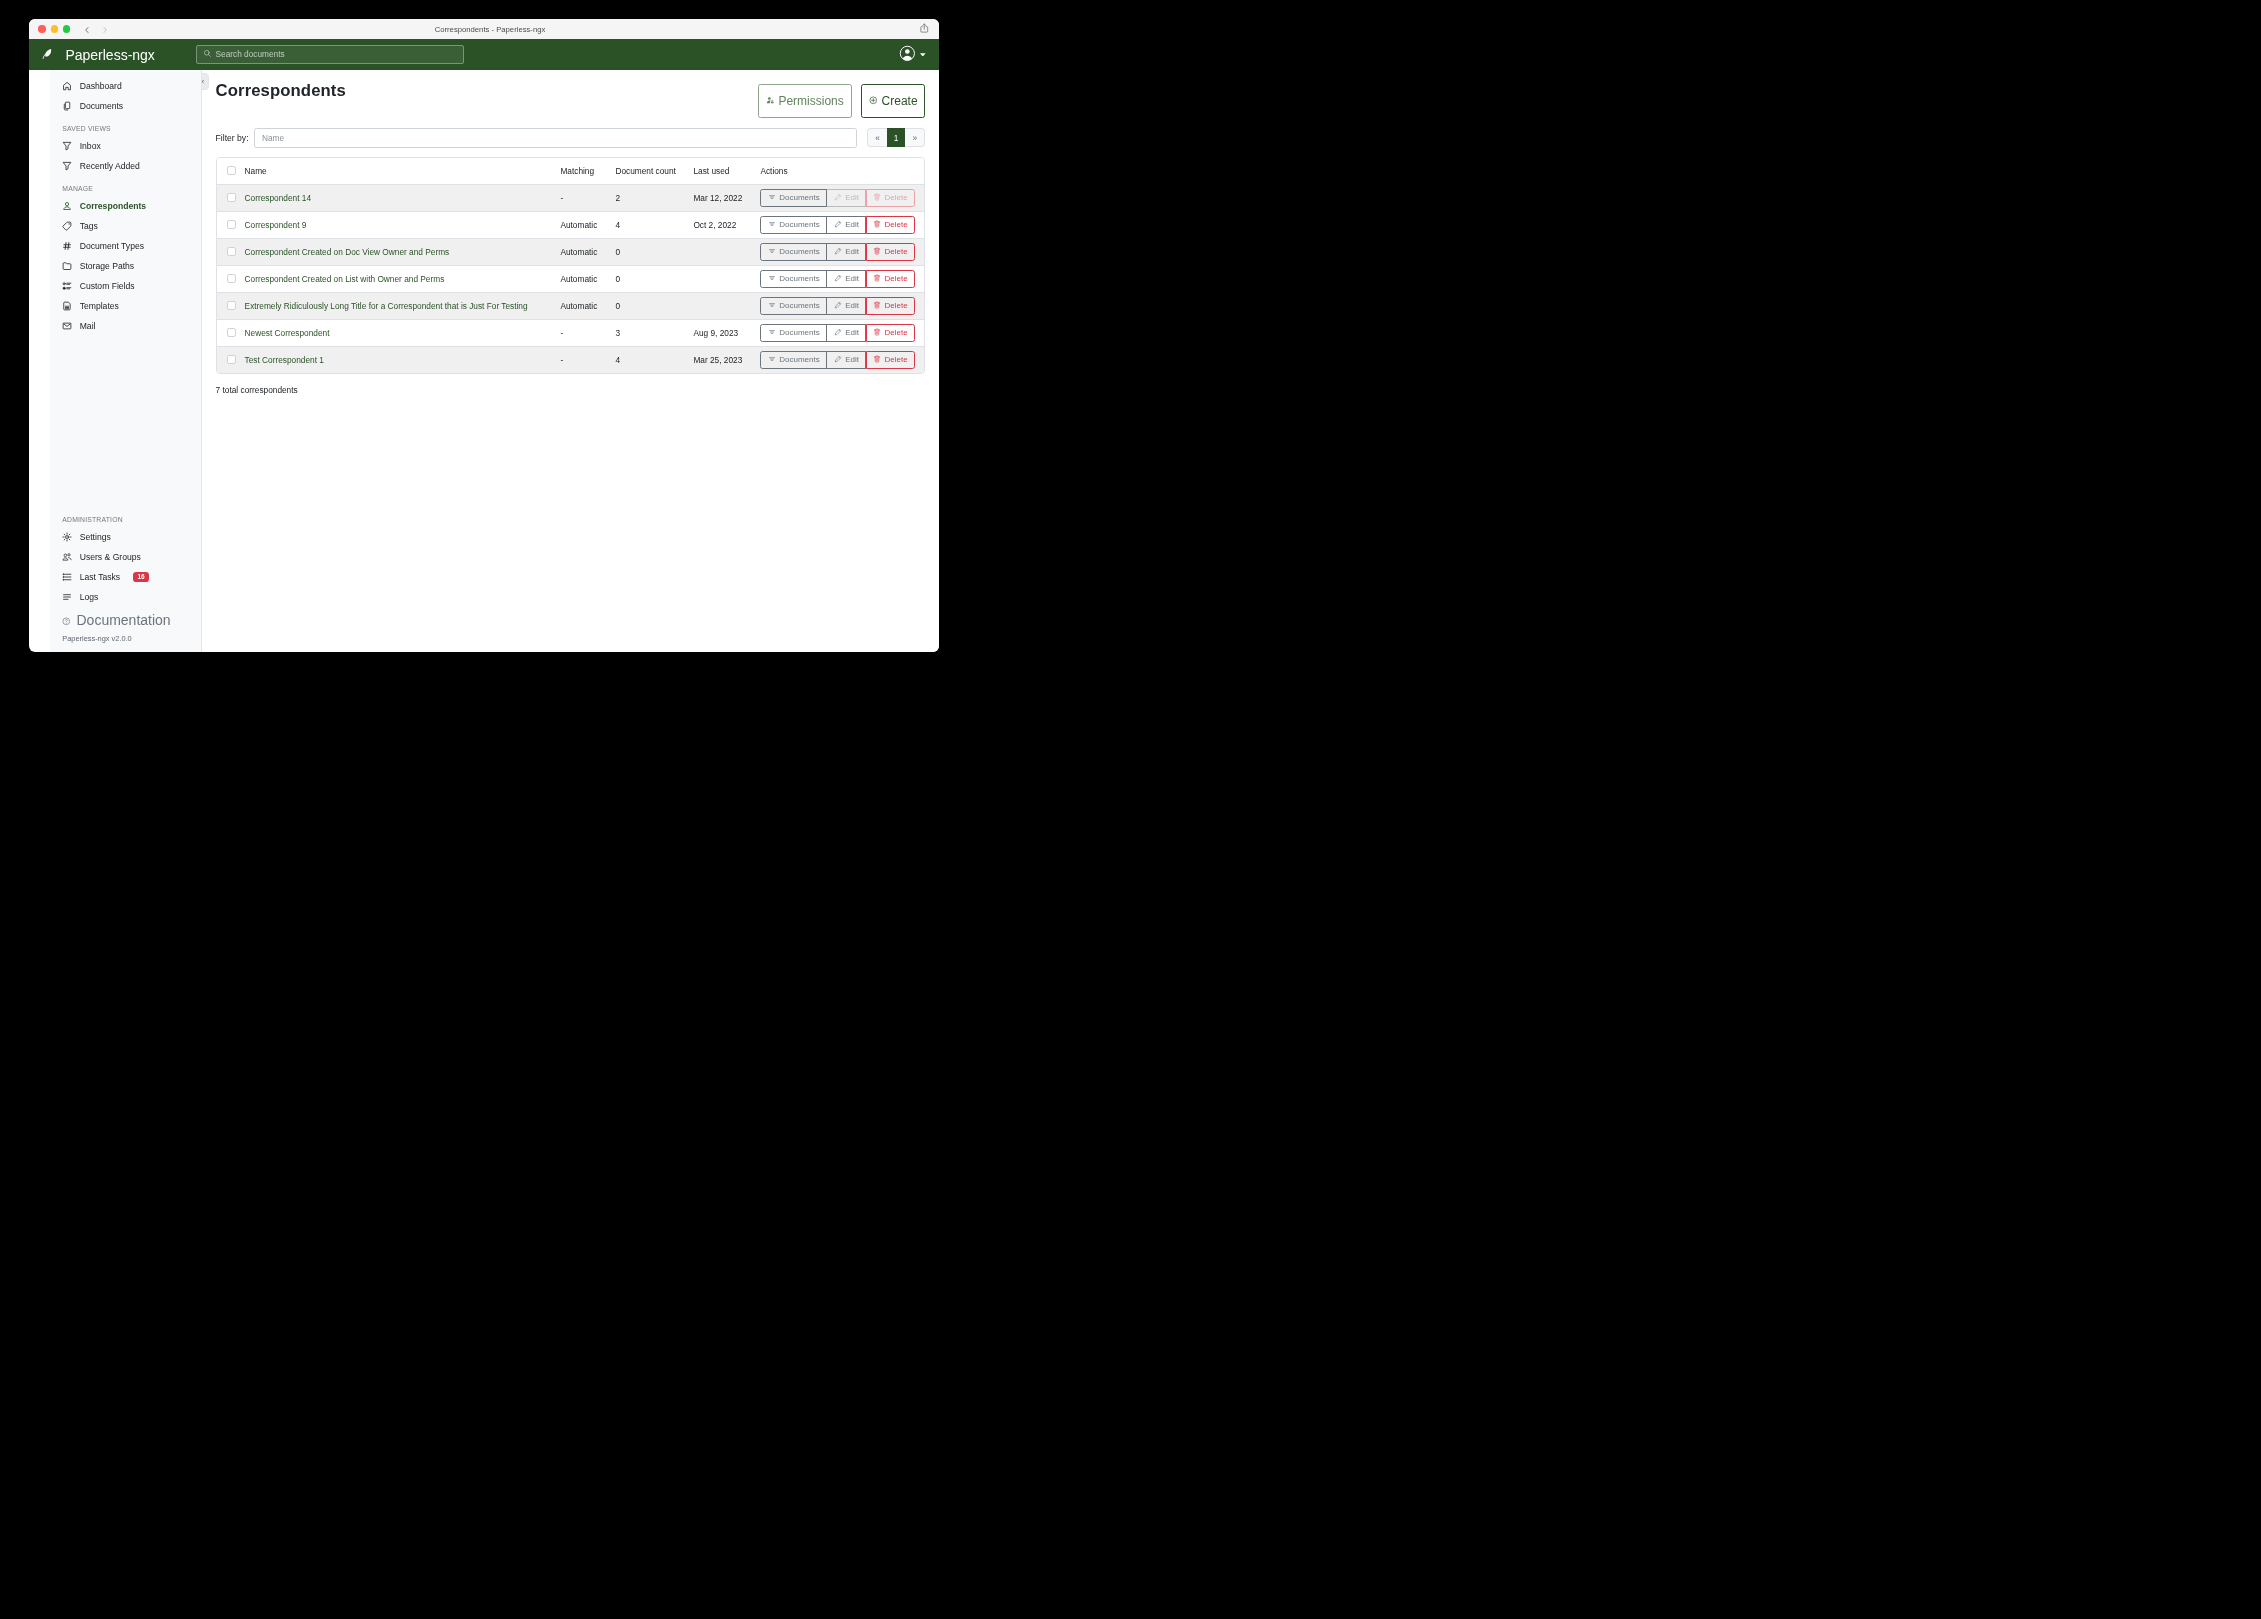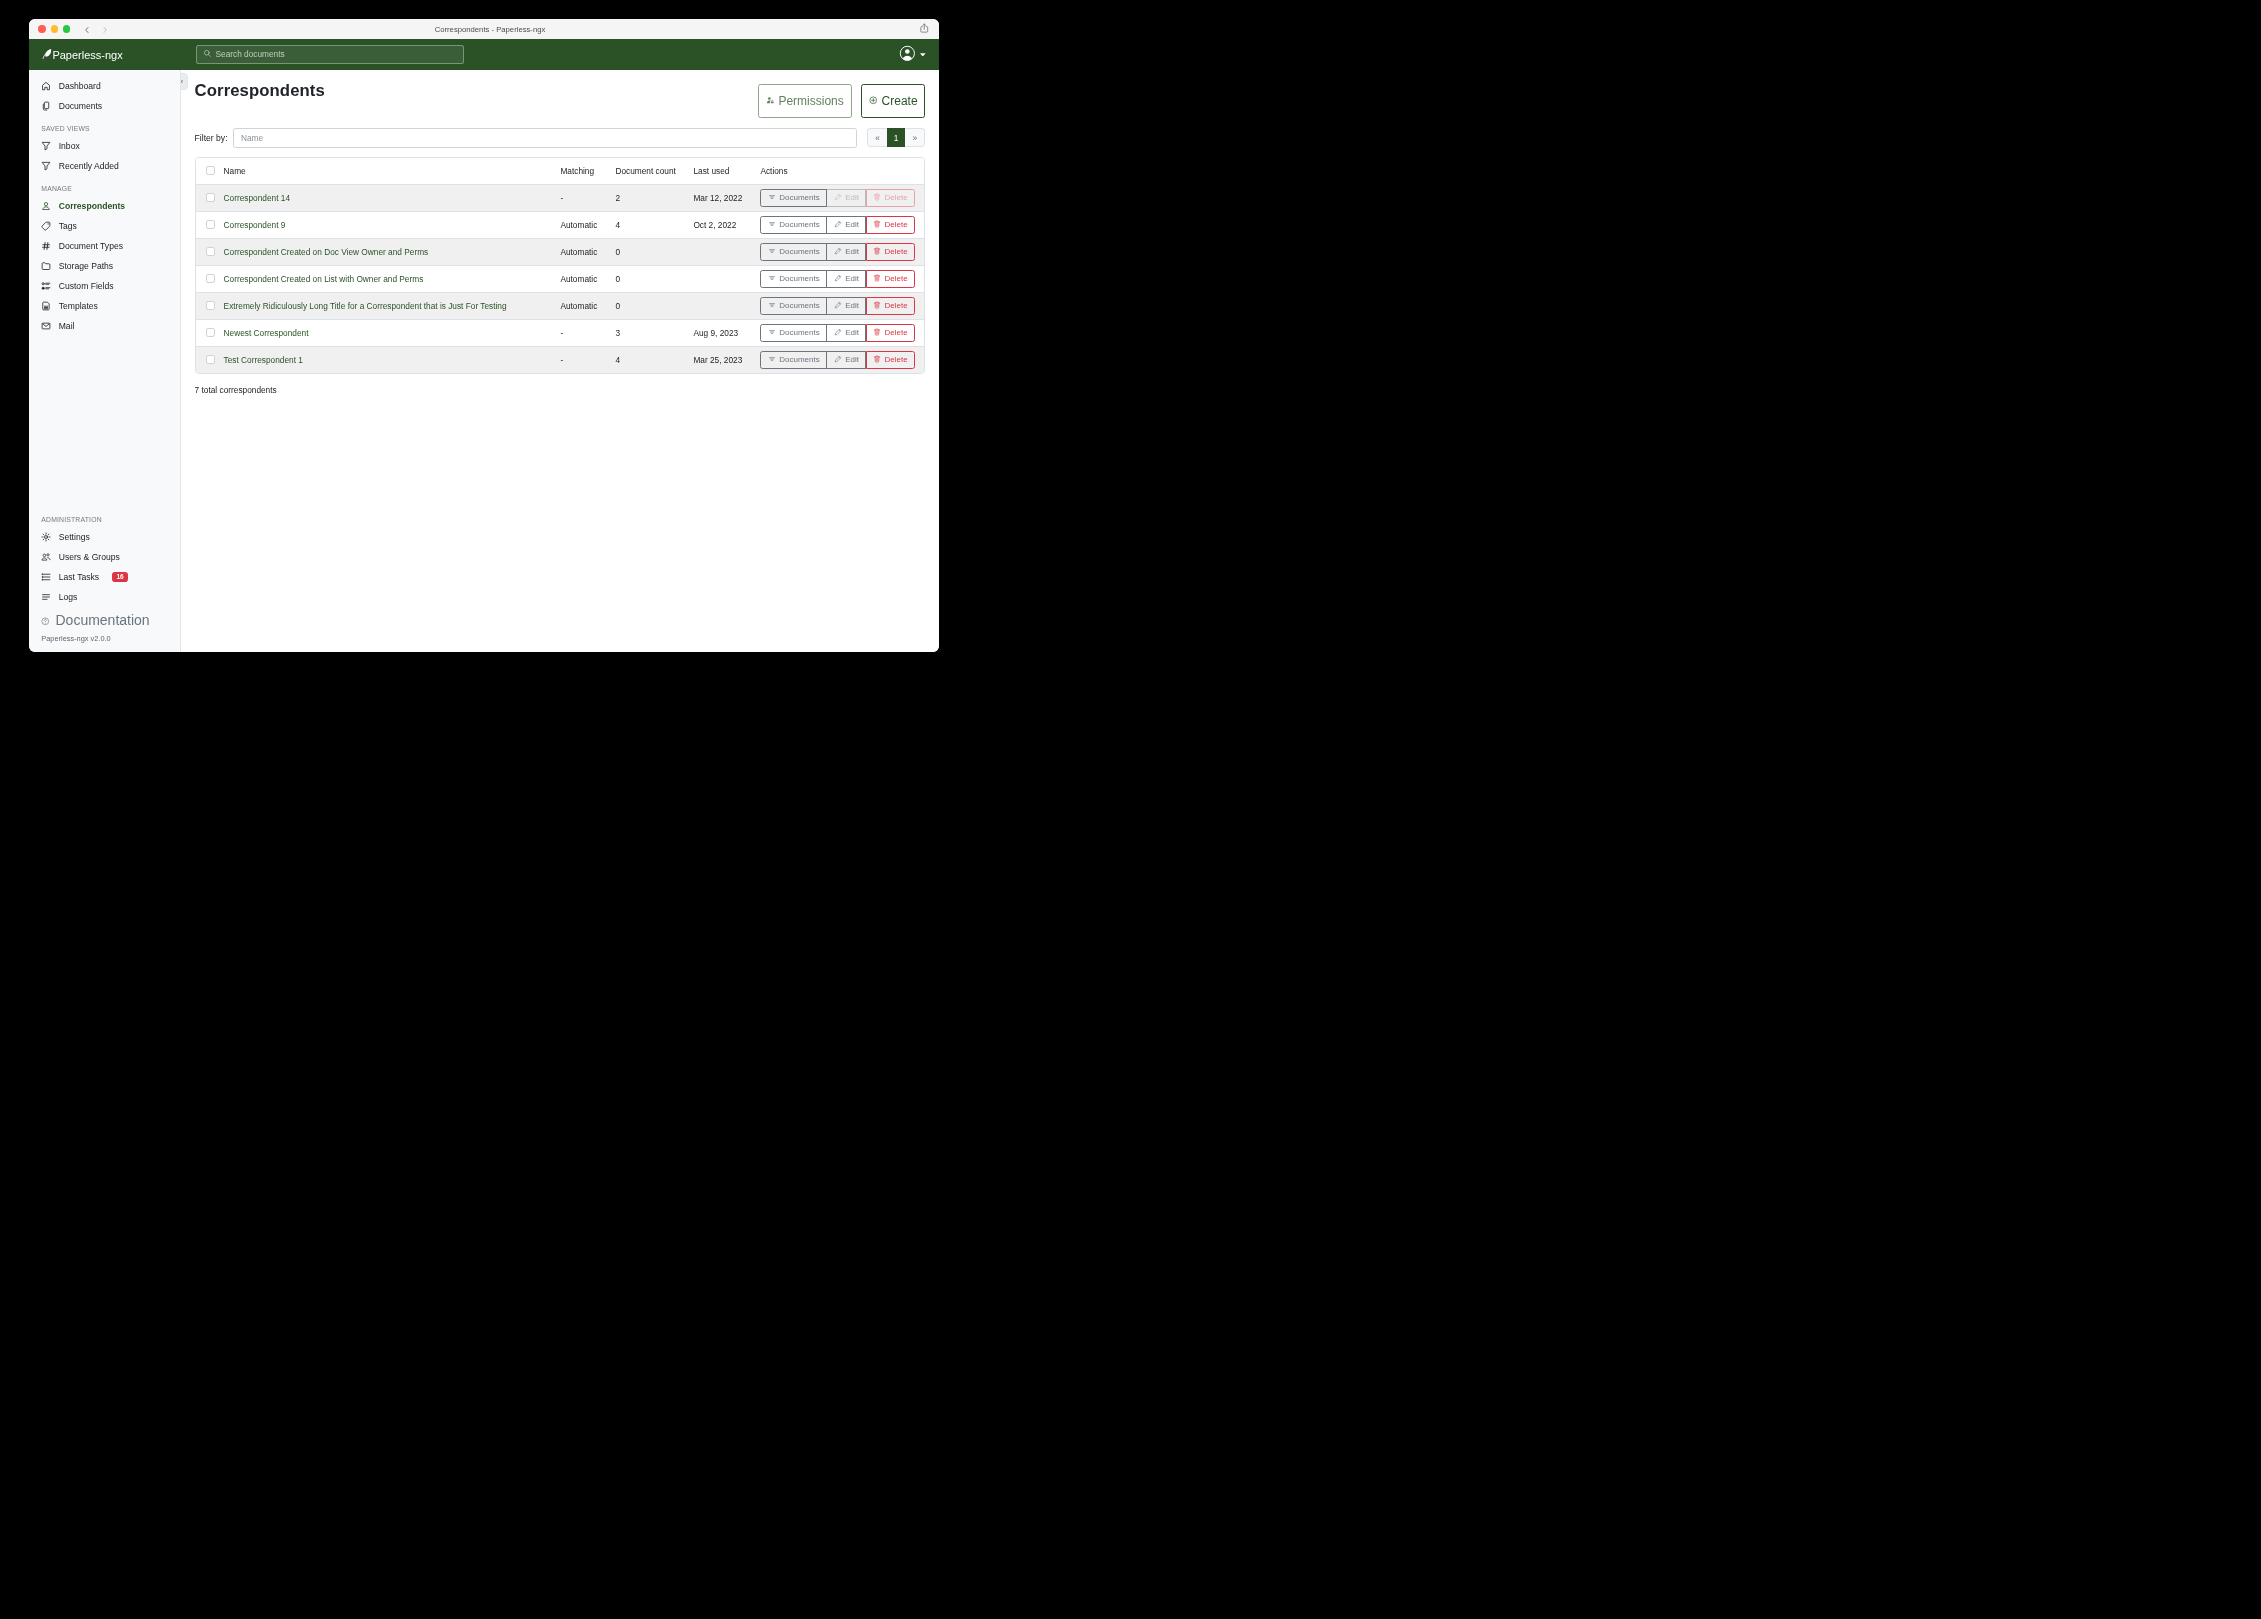--- a/index.html
+++ b/index.html
@@ -15,35 +15,35 @@
   .lights { display:flex; gap:5px; margin-left:9.3px; }
   .light { width:7.4px; height:7.4px; border-radius:50%; }
   .nav-arrows { display:flex; gap:10.5px; margin-left:12.3px; align-items:center; }
   .nav-arrows .arr { width:8px; height:8px; }
   .arr.back { color:#5d5d5d; } .arr.fwd { color:#b9b9b9; }
   .tb-title { position:absolute; left:0; right:0; text-align:center; font-size:7.7px; color:#4c4c4c; pointer-events:none;padding-left:12px; }
   .share-ic { position:absolute; right:10px; top:3.7px; width:10.5px; height:11.7px; color:#6f6f6f; }
 
   
   .navbar { height:31px; background:#2a5226; position:relative; display:flex; align-items:center; flex:0 0 auto; }
-  .brand { display:flex; align-items:center; gap:0; margin-left:11.7px; color:#fff; font-size:11px; }
+  .brand { display:flex; align-items:center; gap:13px; margin-left:11.7px; color:#fff; font-size:14px; }
   .brand .ic svg { width:11.7px; height:11.7px; }
   .searchbox { position:absolute; left:167px; top:6.2px; width:268px; height:18.5px;
     background:rgba(255,255,255,.08); border:0.6px solid rgba(255,255,255,.33); border-radius:2.5px;
     display:flex; align-items:center; padding:0 5.6px; color:rgba(255,255,255,.66); }
   .searchbox .ic svg { width:8.6px; height:8.6px; }
   .searchbox input { flex:1; background:transparent; border:none; outline:none; color:#fff;
     font-size:8.3px; margin-left:4.3px; font-family:inherit; }
   .searchbox input::placeholder { color:rgba(255,255,255,.66); }
   .avatar-area { position:absolute; right:13px; display:flex; align-items:center; gap:4.3px; color:#fff; cursor:pointer; }
   .avatar-area .ic svg { width:16.7px; height:16.7px; }
   .caret { width:5.6px; height:3.7px; }
 
   
-  .app-body { flex:1; display:flex; min-height:0; }
+  .app-body { flex:1; display:flex; min-height:0;margin-left:21px; }
   .sidebar { width:152px; flex:0 0 152px; background:#f8f9fa; border-right:0.6px solid #e3e6e9;
     padding-top:6.2px; display:flex; flex-direction:column; overflow:hidden; }
   .side-item { display:flex; align-items:center; gap:7.4px; padding:5px 12.3px; font-size:8.6px;
     color:#212529; text-decoration:none; cursor:pointer; }
   .side-item .ic { width:10px; display:flex; justify-content:center; }
   .side-item .ic svg { width:10px; height:10px; }
   .side-item.active { color:#2a5226; font-weight:700; }
   .sec-label { font-size:6.8px; color:#74787c; letter-spacing:0.2px; padding:9.3px 12.3px 3.7px; }
   .badge { background:#dc3545; color:#fff; font-size:6.5px; font-weight:700; border-radius:3.1px;
     padding:1.2px 4.3px 1.9px; margin-left:5.6px; }

